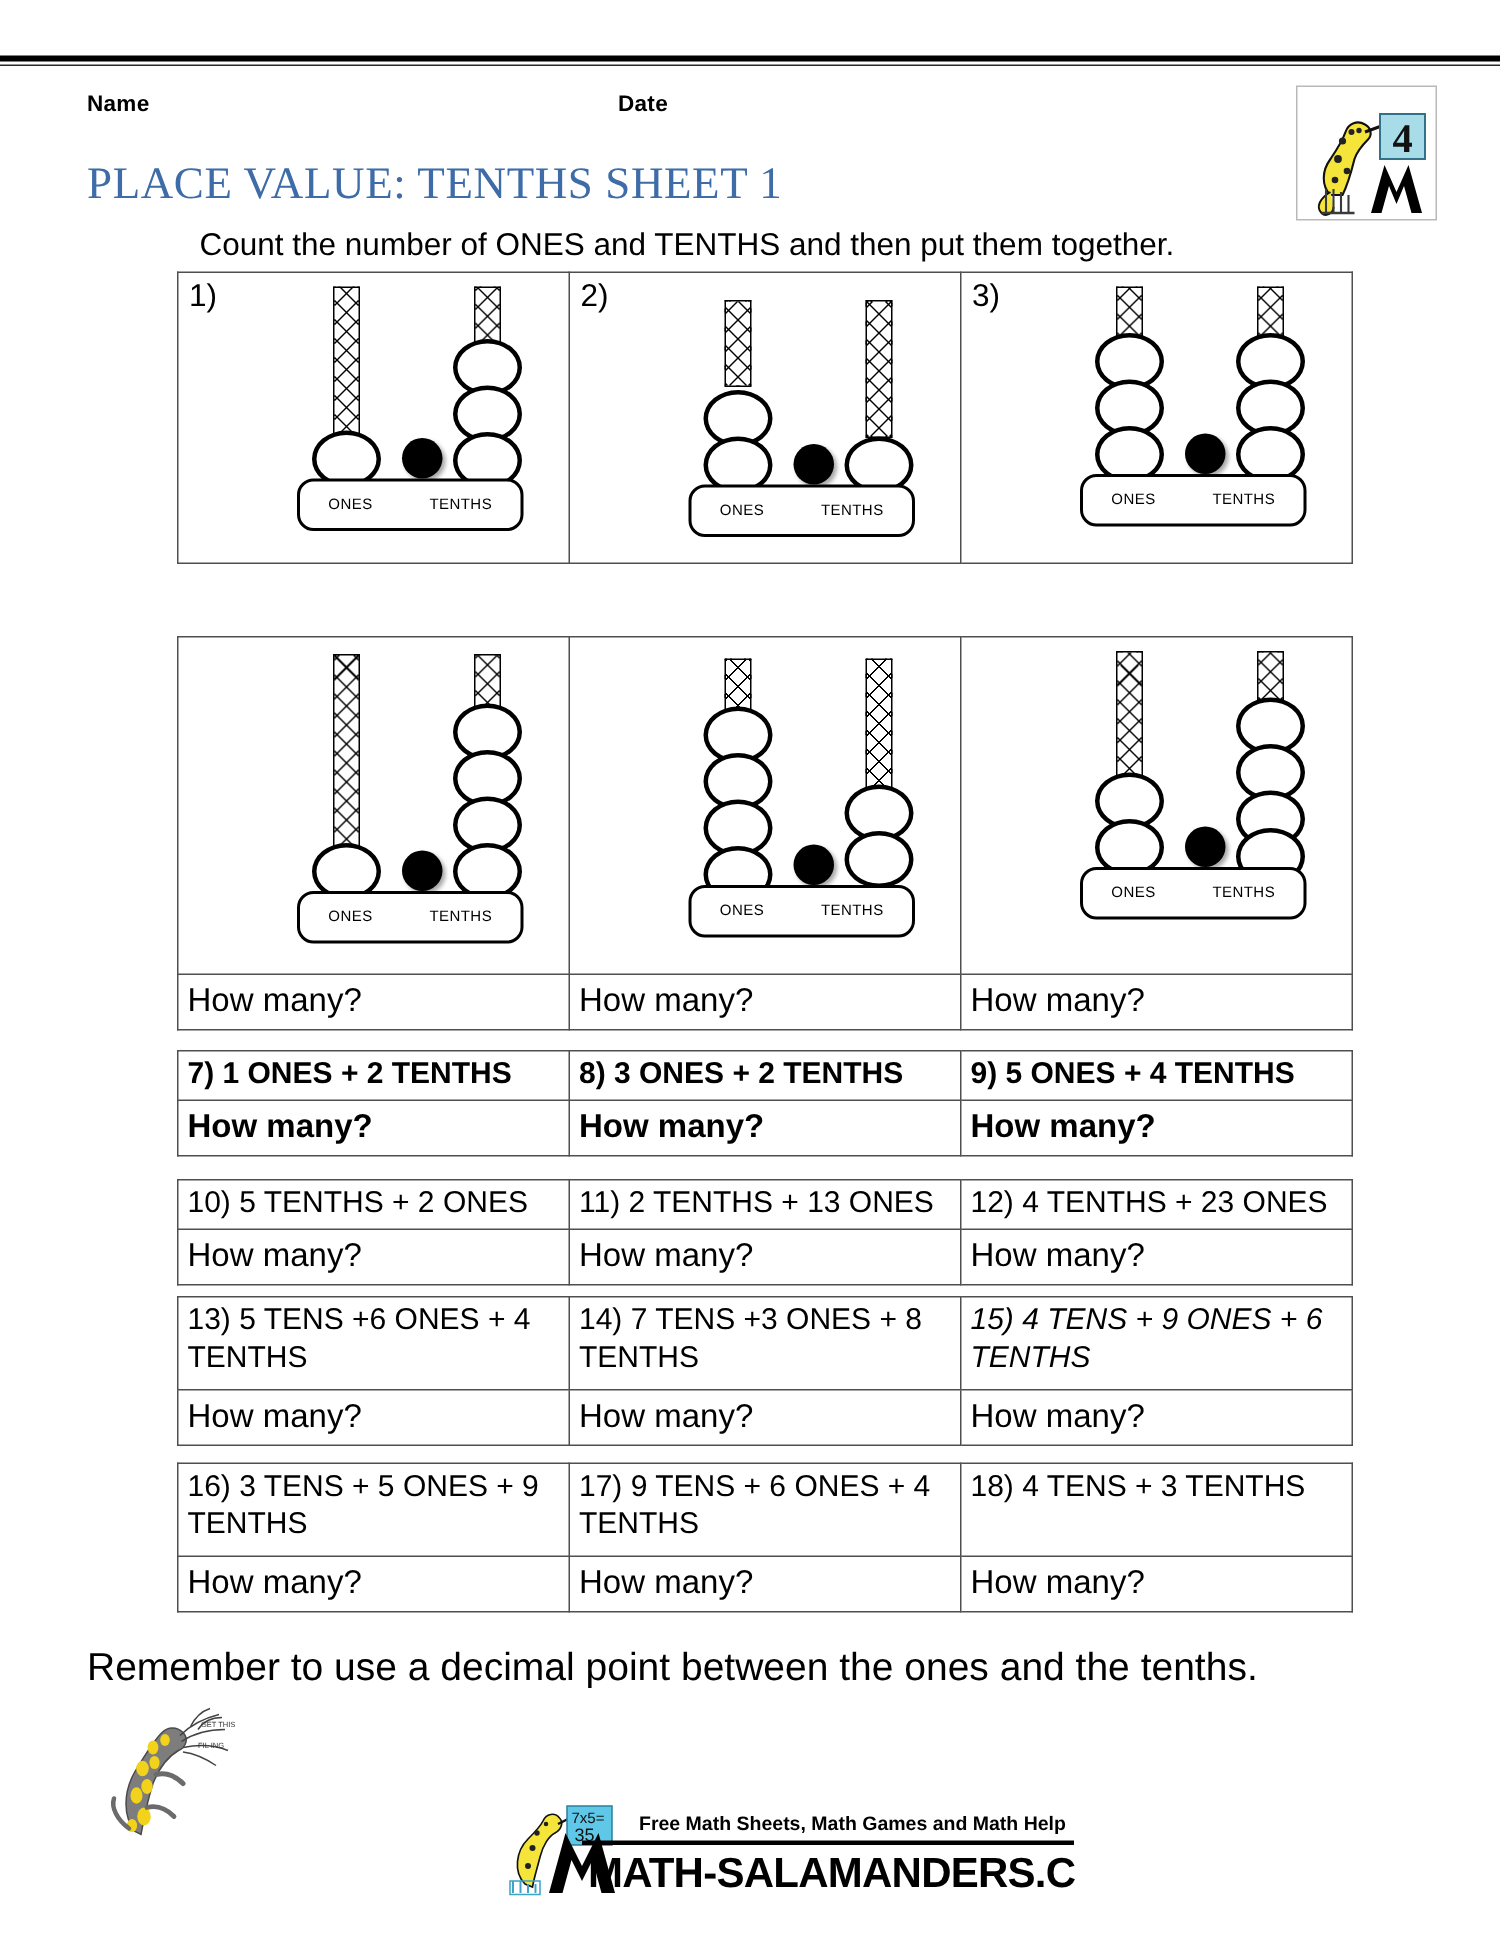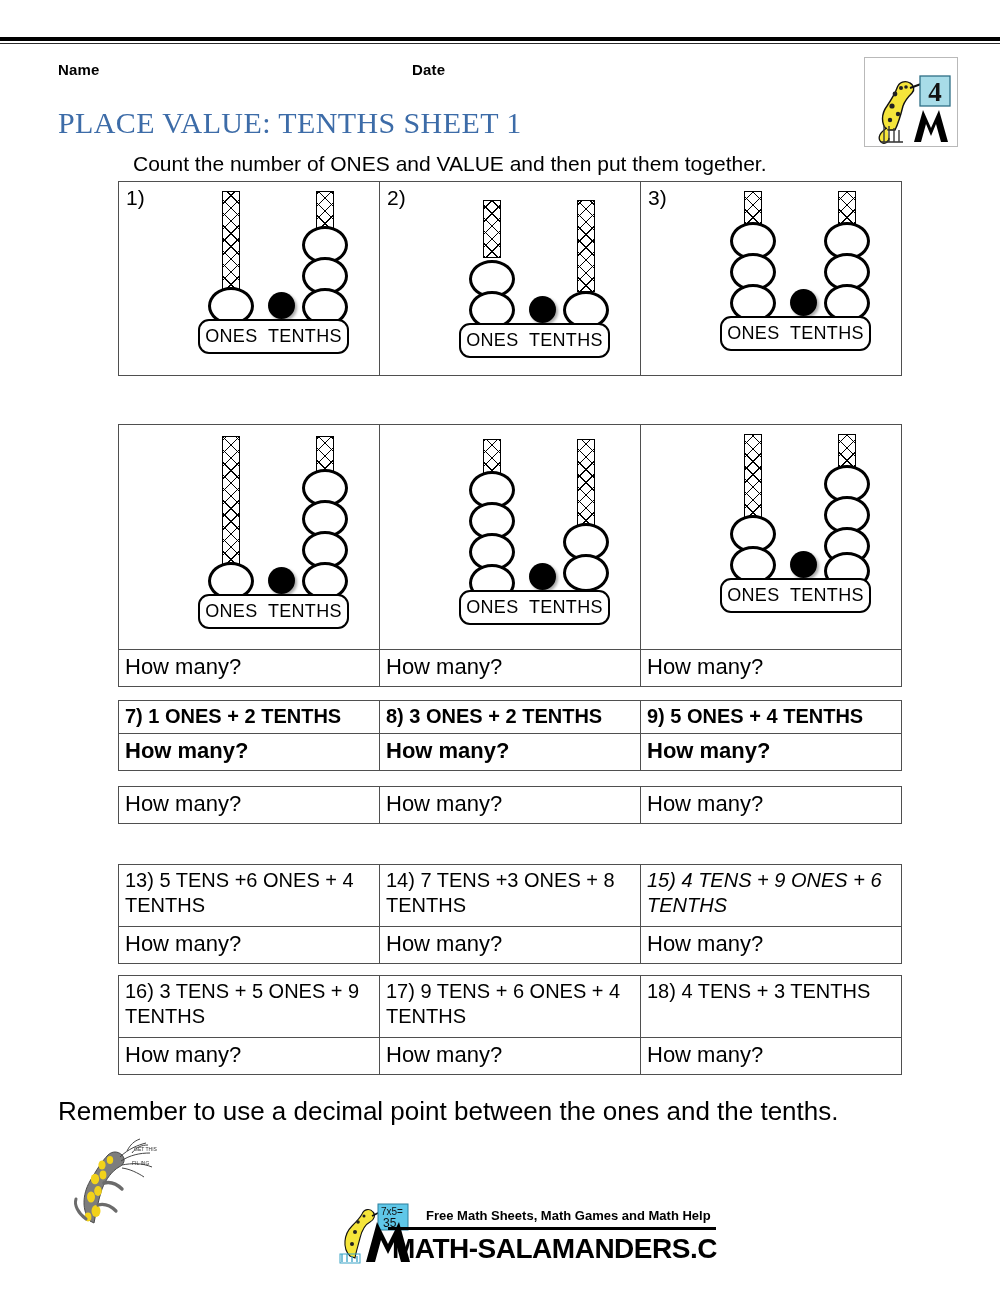--- a/index.html
+++ b/index.html
@@ -140,21 +140,21 @@
   }
   .baseplate {
     position: absolute;
     border: 2px solid #000;
     border-radius: 11px;
     background: #ffffff;
     box-sizing: border-box;
     display: flex;
     align-items: center;
     justify-content: space-around;
-    font-size: 18px;
+    font-size: 10px;
     letter-spacing: .3px;
   }
 
   
   #remember {
     position: absolute;
     left: 58px; top: 1096px;
     font-size: 26px;
     white-space: nowrap;
   }
@@ -172,21 +172,21 @@
 </style>
 </head>
 <body>
 
 <div id="top-rule"></div>
 <div id="top-rule-thin"></div>
 
 <div id="name-label">Name</div>
 <div id="date-label">Date</div>
 <div id="page-title">PLACE VALUE: TENTHS SHEET 1</div>
-<div id="instruction">Count the number of ONES and VALUE and then put them together.</div>
+<div id="instruction">Count the number of ONES and TENTHS and then put them together.</div>
 
 <div id="header-logo">
   <svg viewBox="0 0 94 90" width="94" height="90">
 
     <path d="M22 72 C16 66,16 56,22 48 C26 42,30 36,32 30 C34 24,40 22,45 25 C49 27,50 32,47 35 C44 38,40 42,38 48 C36 56,34 64,30 72 Z" fill="#f5e53a" stroke="#111" stroke-width="1.4"></path>
 
     <circle cx="30" cy="36" r="2.4" fill="#222"></circle>
     <circle cx="36" cy="30" r="2" fill="#222"></circle>
     <circle cx="27" cy="48" r="2.6" fill="#222"></circle>
     <circle cx="33" cy="56" r="2.2" fill="#222"></circle>
@@ -356,20 +356,31 @@
         </td>
     <td>
           <div class="ans">How many?</div>
         </td>
   </tr>
 </tbody>
   </table>
 
 <table class="tbl" style="top:786px;">
   <tbody>
+      <tr>
+    <td>
+          <div class="qtext">10) 5 TENTHS + 2 ONES</div>
+        </td>
+    <td>
+          <div class="qtext">11) 2 TENTHS + 13 ONES</div>
+        </td>
+    <td>
+          <div class="qtext">12) 4 TENTHS + 23 ONES</div>
+        </td>
+  </tr>
   <tr>
     <td>
           <div class="ans">How many?</div>
         </td>
     <td>
           <div class="ans">How many?</div>
         </td>
     <td>
           <div class="ans">How many?</div>
         </td>

